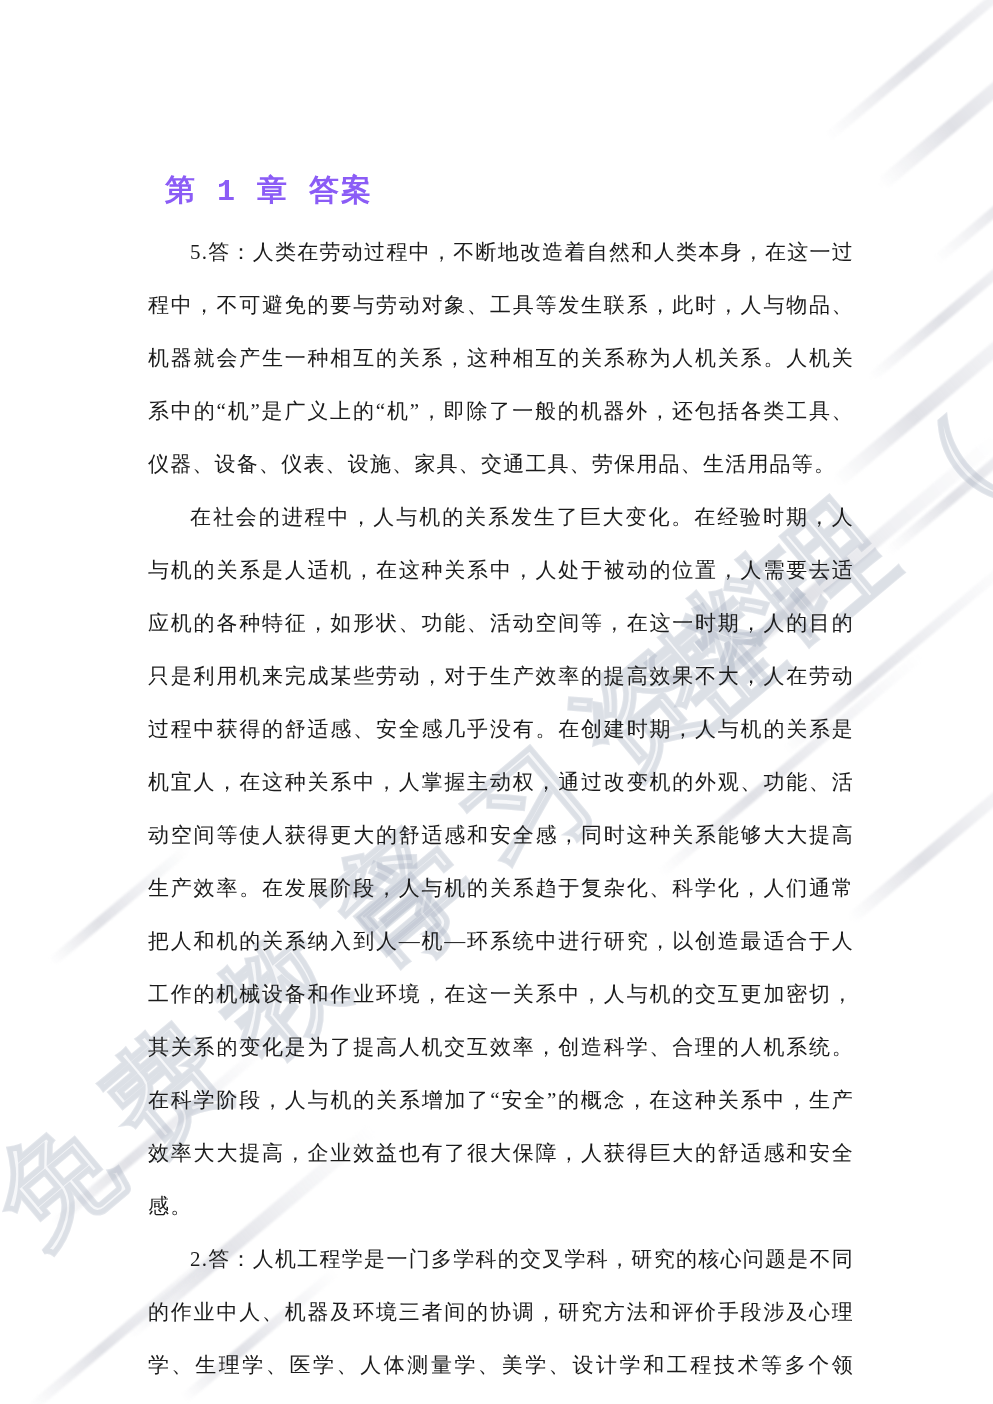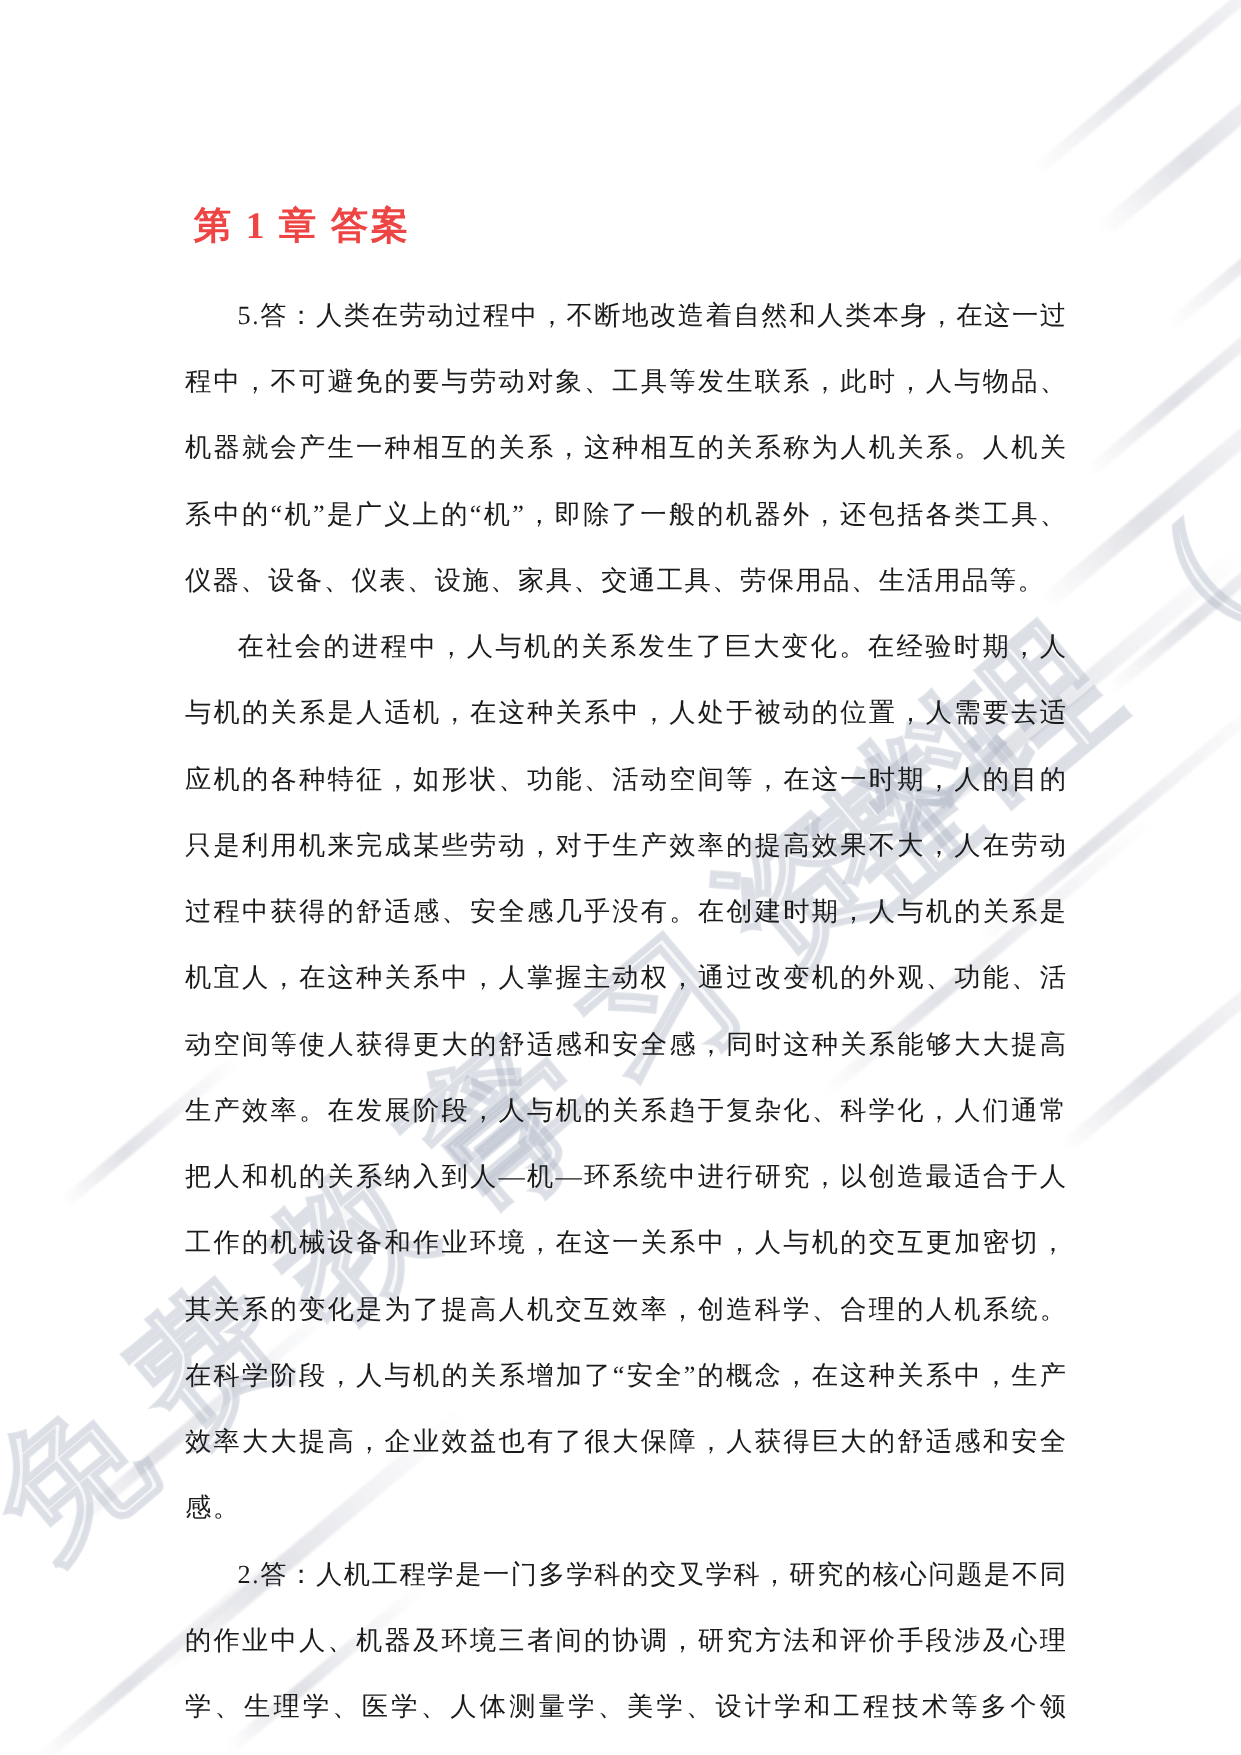--- a/index.html
+++ b/index.html
@@ -41,25 +41,26 @@
     transform-origin: left top;
     white-space: nowrap;
     pointer-events: none;
     user-select: none;
   }
   
   .doc-title {
     position: absolute;
     left: 150px;
     top: 155px;
-    margin: 5px;
+    margin: 15px;
     font-size: 30px;
     font-weight: 700;
     letter-spacing: 2px;
-    color: #ef4444;
+    color: #8b5cf6;
+    font-family: Liberation Mono, monospace;
   }
   .doc-body {
     position: absolute;
     left: 148px;
     top: 226px;
     width: 706px;
     font-size: 21px;
     line-height: 53px;
     letter-spacing: 1.2px;
     text-align: justify;

